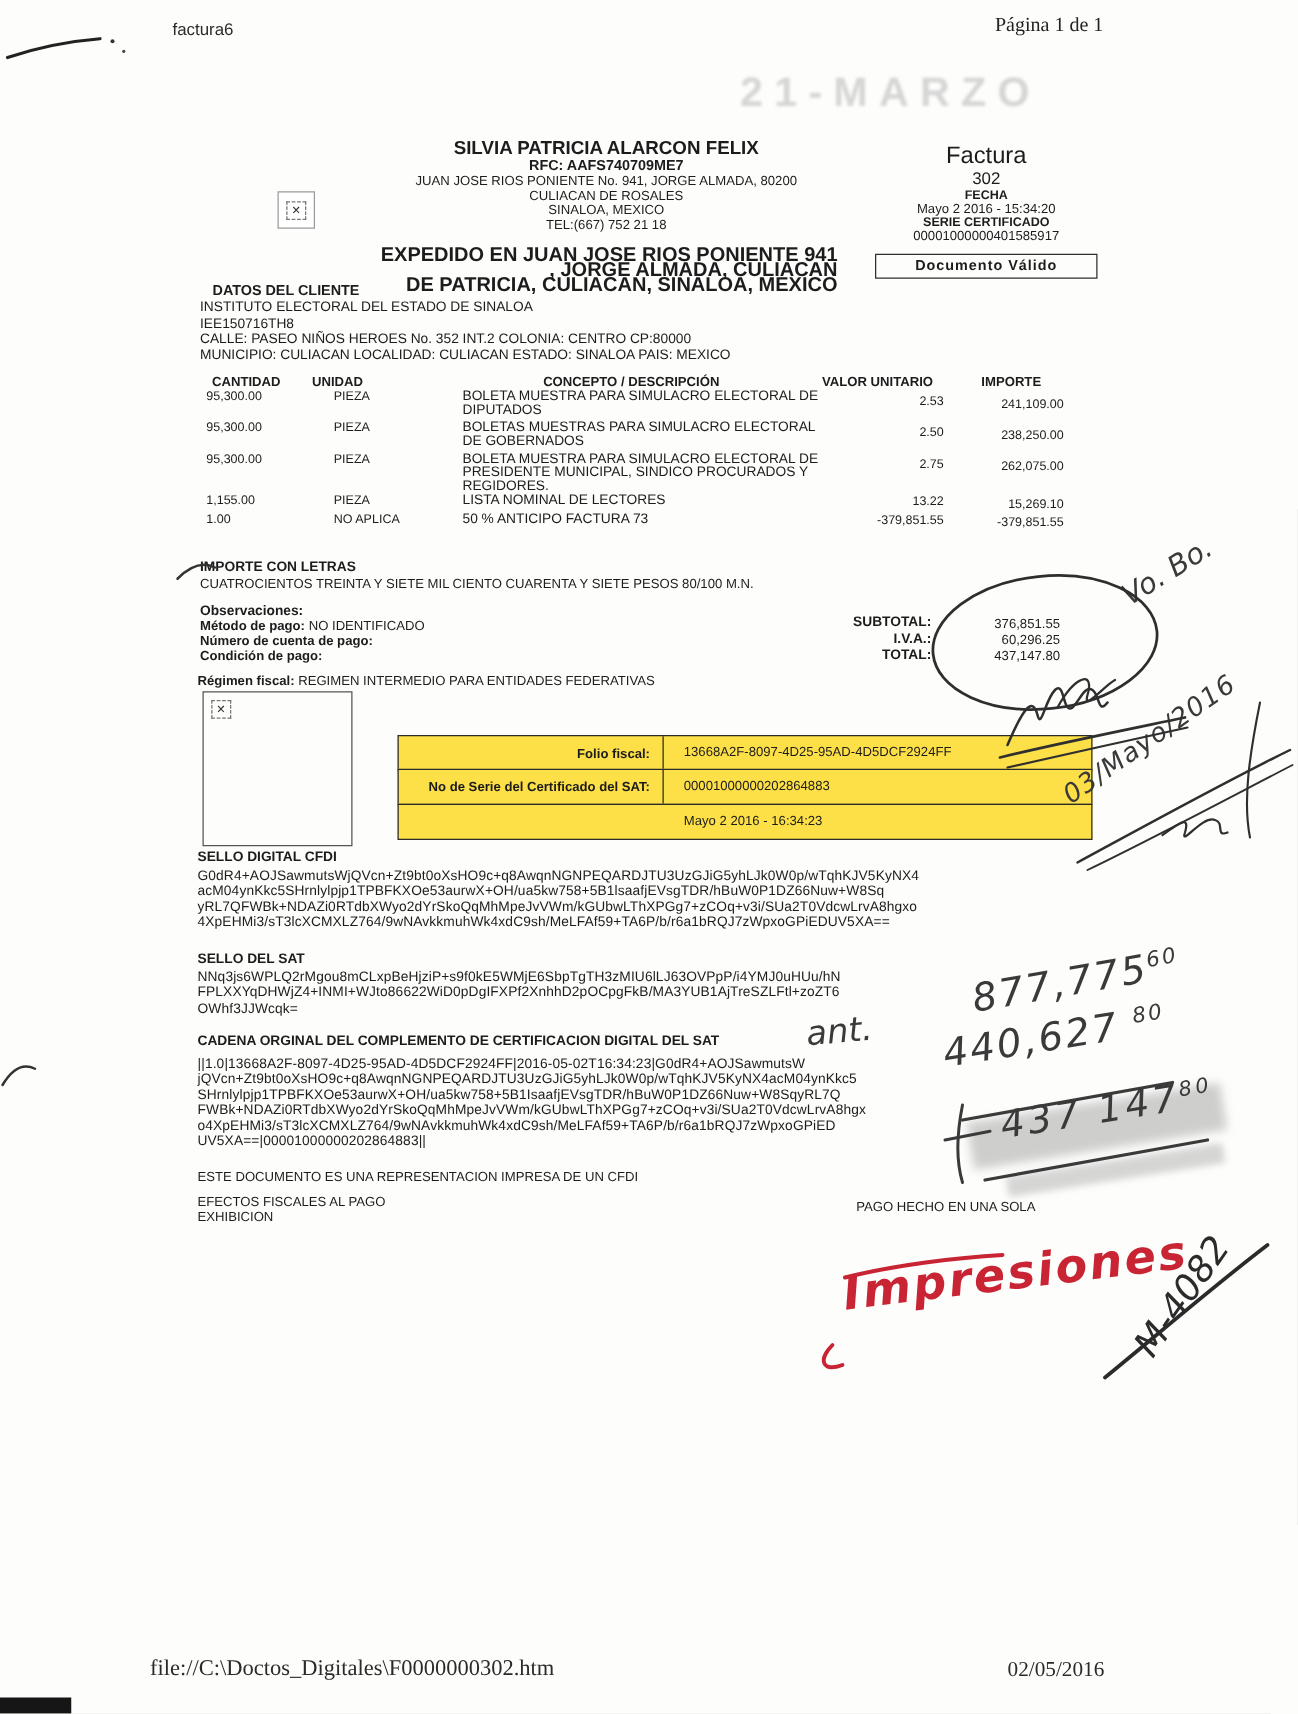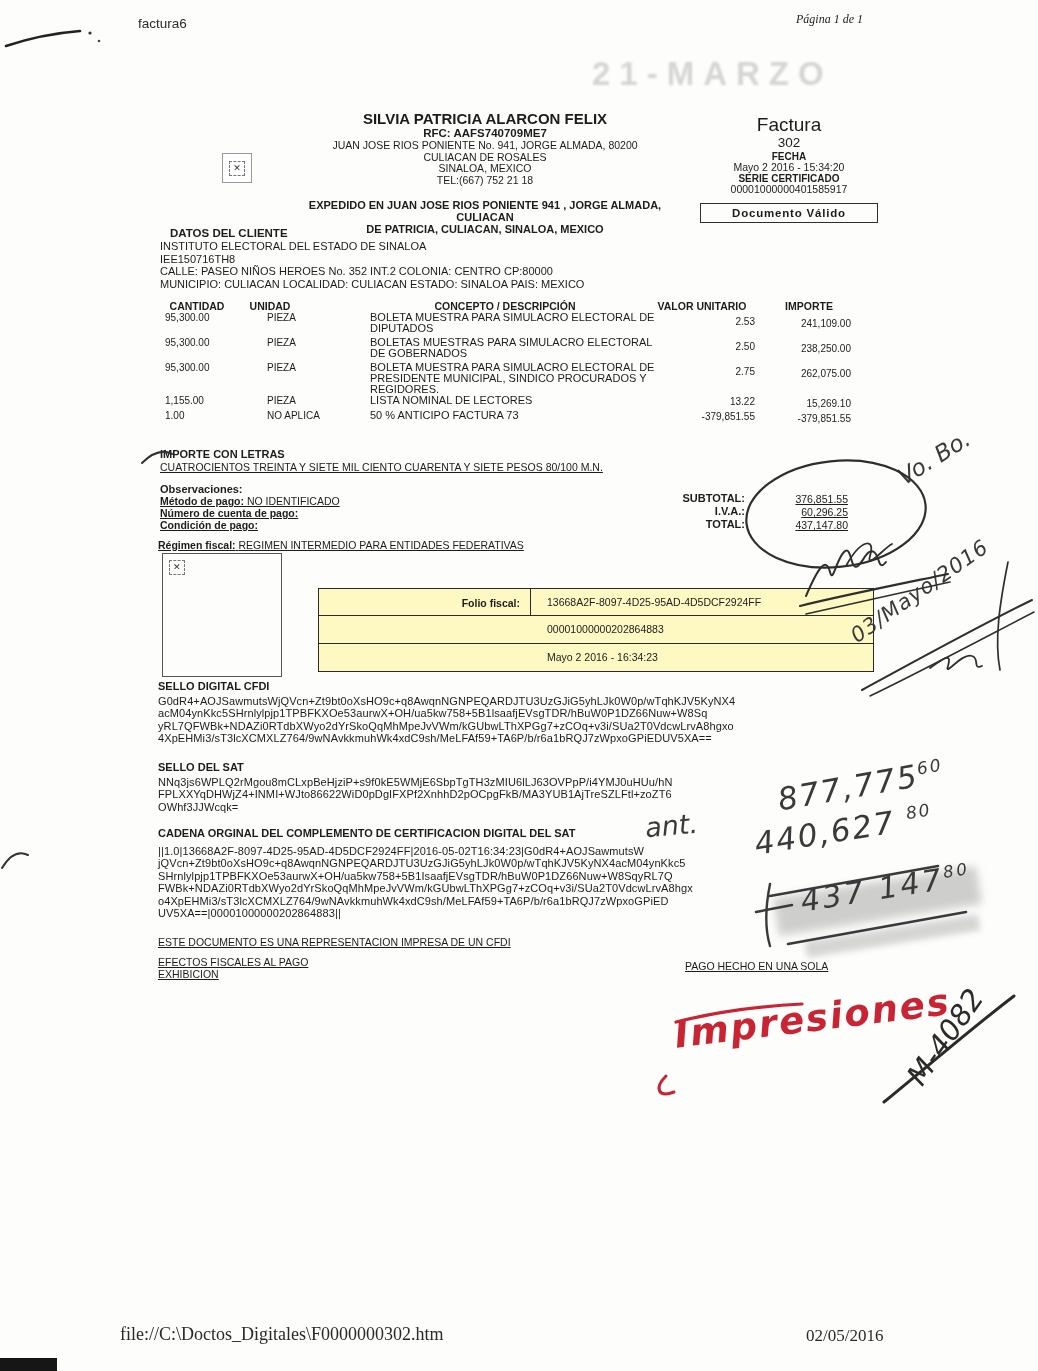--- a/index.html
+++ b/index.html
@@ -4,30 +4,30 @@
 <style>
   html,body{margin:0;padding:0;background:#e8e8e8;}
   .page{position:relative;width:1038px;height:1371px;background:#fdfdfc;overflow:hidden;
         font-family:"Liberation Sans",sans-serif;color:#1c1c1c;}
   .abs{position:absolute;}
   .ctr{text-align:center;}
   .rt{text-align:right;}
 
   
   .hdr-left{left:138px;top:16px;font-size:13.5px;color:#2b2b2b;}
-  .hdr-right{left:796px;top:12px;width:130px;font-size:12px;font-family:"Liberation Serif",serif;color:#222;font-style:italic;}
+  .hdr-right{left:796px;top:12px;width:130px;font-size:16px;font-family:"Liberation Serif",serif;color:#222;}
   .stamp{left:592px;top:55px;font-size:33px;font-weight:bold;letter-spacing:9px;color:#b5b5b5;
          opacity:.55;filter:blur(1.1px);}
 
   
   .issuer{left:280px;top:110px;width:410px;text-align:center;}
   .issuer .name{font-size:15px;font-weight:bold;line-height:17px;}
   .issuer .rfc{font-size:11.5px;font-weight:bold;line-height:13px;}
   .issuer .ln{font-size:10.5px;line-height:11.5px;}
-  .expedido{left:300px;top:199px;width:370px;text-align:center;font-size:11px;font-weight:600;line-height:12px;}
+  .expedido{left:300px;top:199px;width:370px;text-align:right;font-size:16px;font-weight:600;line-height:12px;}
 
   
   .inv{left:700px;top:116px;width:178px;text-align:center;}
   .inv .t1{font-size:19px;line-height:18px;}
   .inv .t2{font-size:13.5px;line-height:17px;}
   .inv .t3{font-size:10px;font-weight:bold;line-height:11px;}
   .inv .t4{font-size:10.5px;line-height:11px;}
   .valid-box{left:700px;top:203px;width:176px;height:18px;border:1.5px solid #2f2f2f;
              font-size:11.5px;font-weight:bold;letter-spacing:.8px;line-height:18px;text-align:center;}
 
@@ -46,26 +46,26 @@
   .th{font-size:10.5px;font-weight:bold;top:300px;}
   .itr{font-size:10px;}
   .cant{position:absolute;left:0;top:0;}
   .unid{position:absolute;left:102px;top:0;}
   .conc{position:absolute;left:205px;top:0;width:292px;font-size:11px;line-height:11px;}
   .val{position:absolute;right:96px;top:4px;width:92px;text-align:right;}
   .imp{position:absolute;right:0;top:6px;width:92px;text-align:right;}
 
   
   .sec-h{font-weight:bold;font-size:11px;}
-  .txt{font-size:10.5px;text-decoration:underline;}
+  .txt{font-size:10.5px;}
   .lbl{font-weight:bold;}
 
   
   .ct{left:318px;top:588px;width:556px;}
-  .ct-row{position:relative;height:27px;border:1.7px solid #2a2a2a;margin-top:-1.7px;background:#fef9c3;}
+  .ct-row{position:relative;height:27px;border:1.7px solid #2a2a2a;margin-top:-1.7px;background:#fde047;}
   .ct-row:first-child{margin-top:0;}
   .ct-label{position:absolute;left:0;top:0;width:212px;height:100%;border-right:1.7px solid #2a2a2a;
             display:flex;align-items:center;justify-content:flex-end;padding-right:10px;
             font-weight:bold;font-size:10.5px;box-sizing:border-box;}
   .ct-value{position:absolute;left:228px;top:7px;font-size:10.5px;}
 
   .mono-ln{font-size:11px;line-height:12.4px;letter-spacing:.1px;}
 
   
   .hand{font-family:"DejaVu Sans",sans-serif;font-style:italic;color:#3a3a3a;}
@@ -205,20 +205,21 @@
   <div class="abs qrbox">
     <span class="x2">✕</span>
   </div>
 
   <div class="abs ct">
     <div class="ct-row">
       <div class="ct-label">Folio fiscal:</div>
       <div class="ct-value">13668A2F-8097-4D25-95AD-4D5DCF2924FF</div>
     </div>
     <div class="ct-row">
+      <div class="ct-label">No de Serie del Certificado del SAT:</div>
       <div class="ct-value">00001000000202864883</div>
     </div>
     <div class="ct-row">
       <div class="ct-value">Mayo 2 2016 - 16:34:23</div>
     </div>
   </div>
 
   <div class="abs sec-h" style="left:158px;top:680px;">SELLO DIGITAL CFDI</div>
   <div class="abs" style="left:158px;top:695px;width:620px;">
     <div class="mono-ln">G0dR4+AOJSawmutsWjQVcn+Zt9bt0oXsHO9c+q8AwqnNGNPEQARDJTU3UzGJiG5yhLJk0W0p/wTqhKJV5KyNX4</div>

